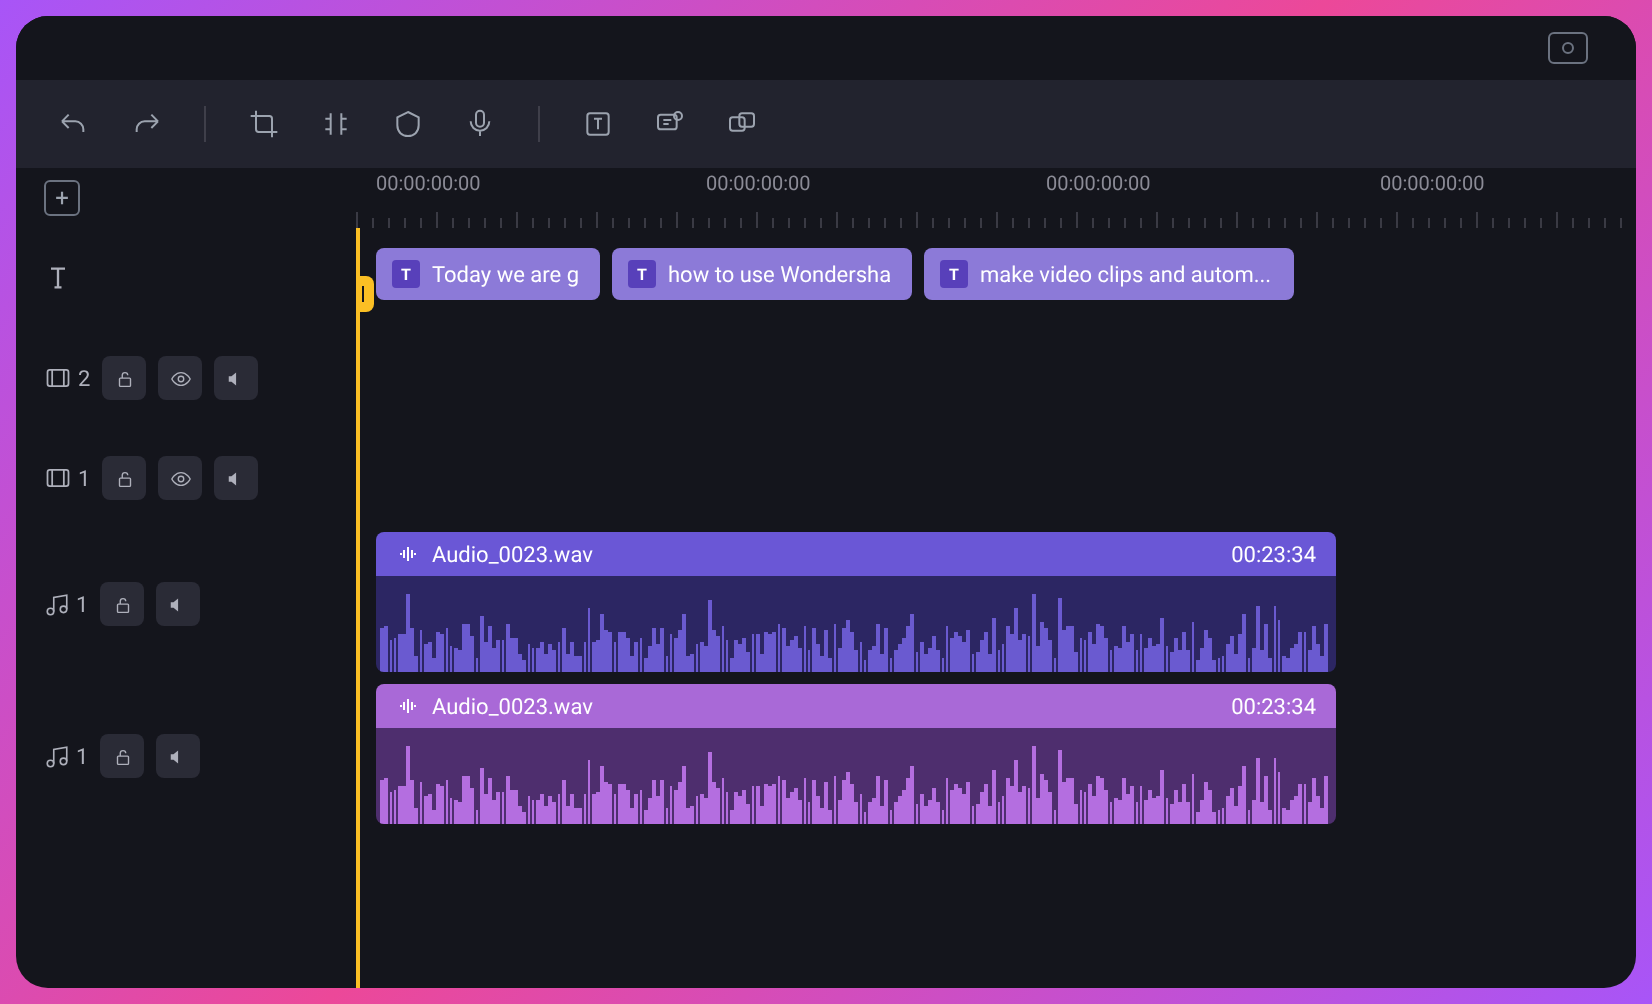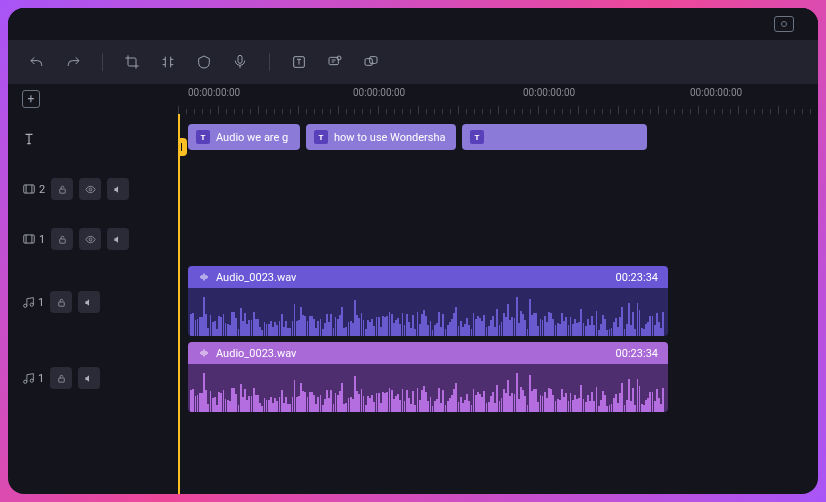--- a/index.html
+++ b/index.html
@@ -320,28 +320,29 @@
 
       <div class="tracks-right">
         <div class="playhead" style="left:0px">
 
           <div class="playhead-marker"></div>
         </div>
 
         <div class="track-content-row" style="top:10px;height:30px">
           <div class="text-clip" style="left:10px;width:112px">
             <div class="text-clip-icon">T</div>
-            <span>Audio we are g</span>
+            <span>Today we are g</span>
           </div>
           <div class="text-clip" style="left:128px;width:150px">
             <div class="text-clip-icon">T</div>
             <span>how to use Wondersha</span>
           </div>
           <div class="text-clip" style="left:284px;width:185px">
             <div class="text-clip-icon">T</div>
+            <span>make video clips and autom...</span>
           </div>
         </div>
 
         <div class="track-content-row" style="top:152px;height:70px">
           <div class="audio-clip" style="left:10px;width:480px">
             <div class="audio-clip-header" id="ah1" style="background: rgb(106, 87, 214);">
               <div class="audio-clip-header-left">
                 <svg style="width:12px;height:12px" viewBox="0 0 24 24" fill="none" stroke="#fff" stroke-width="2">
                     <path d="M4 12h2M8 8v8M12 5v14M16 8v8M20 12h-2"></path>
                   </svg>

